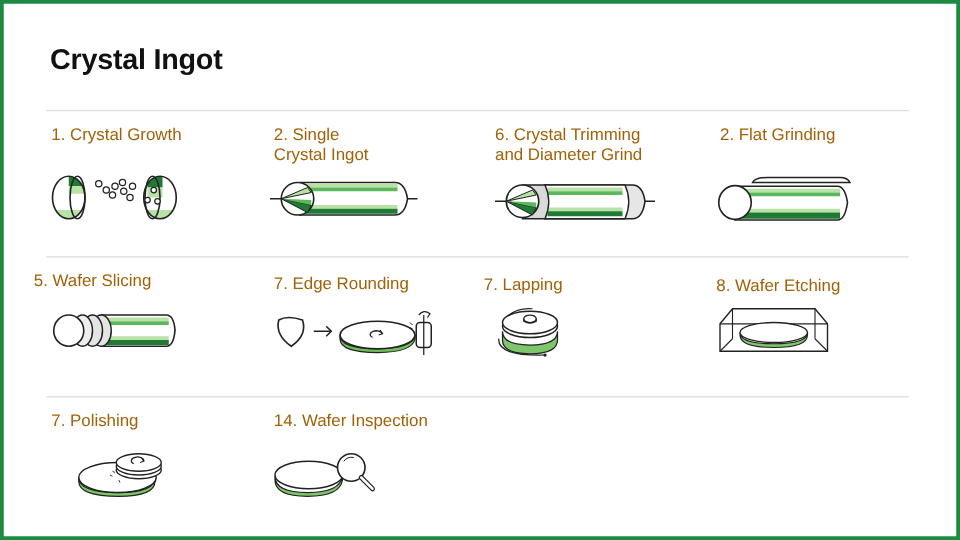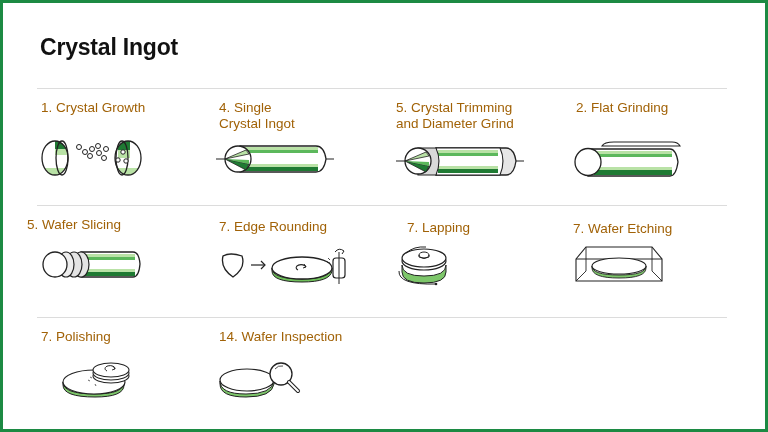--- a/index.html
+++ b/index.html
@@ -61,38 +61,38 @@
   <ellipse cx="88" cy="18" rx="13" ry="17" fill="none" stroke="#222" stroke-width="1.3"></ellipse>
   <ellipse cx="82" cy="18" rx="6" ry="17" fill="none" stroke="#222" stroke-width="1.3"></ellipse>
   <g fill="#fff" stroke="#222" stroke-width="1">
       <circle cx="83" cy="12" r="2.2"></circle>
       <circle cx="78" cy="20" r="2.2"></circle>
       <circle cx="86" cy="21" r="2.2"></circle>
     </g>
 </svg>
 
 <div class="step" style="left:219px;top:100px">
-  <div class="label">4. Single
+  <div class="label">2. Single
 Crystal Ingot</div>
 </div>
 <svg class="icon" style="left:216px;top:144px" width="118" height="32">
   <line x1="0" y1="15" x2="118" y2="15" stroke="#222" stroke-width="1.2"></line>
   <path d="M24 2 H100 Q108 2 110 15 Q108 28 100 28 H24 Z" fill="#fff" stroke="#222" stroke-width="1.3"></path>
   <rect x="26" y="3" width="76" height="3" fill="#b9e2a6"></rect>
   <rect x="26" y="6" width="76" height="3" fill="#5cb85c"></rect>
   <rect x="26" y="20" width="76" height="3" fill="#b9e2a6"></rect>
   <rect x="26" y="23" width="76" height="4" fill="#1f7a33"></rect>
   <circle cx="22" cy="15" r="13" fill="#fff" stroke="#222" stroke-width="1.3"></circle>
   <path d="M9 15 L30 6 L33 10 Z" fill="#b9e2a6" stroke="#222" stroke-width="0.8"></path>
   <path d="M9 15 L33 20 L30 26 Z" fill="#1f7a33" stroke="#222" stroke-width="0.8"></path>
   <path d="M9 15 L33 16 L33 20 Z" fill="#5cb85c"></path>
 </svg>
 
 <div class="step" style="left:396px;top:100px">
-  <div class="label">5. Crystal Trimming
+  <div class="label">6. Crystal Trimming
 and Diameter Grind</div>
 </div>
 <svg class="icon" style="left:396px;top:145px" width="128" height="34">
   <line x1="0" y1="16" x2="128" y2="16" stroke="#222" stroke-width="1.2"></line>
   <path d="M40 3 H110 Q118 3 120 16 Q118 30 110 30 H40 Z" fill="#e6e6e6" stroke="#222" stroke-width="1.3"></path>
   <path d="M40 3 H104 Q110 16 104 30 H40 Z" fill="#fff" stroke="#222" stroke-width="1.1"></path>
   <rect x="42" y="5" width="60" height="3" fill="#b9e2a6"></rect>
   <rect x="42" y="8" width="60" height="3" fill="#5cb85c"></rect>
   <rect x="42" y="21" width="60" height="3" fill="#b9e2a6"></rect>
   <rect x="42" y="24" width="60" height="4" fill="#1f7a33"></rect>
@@ -144,36 +144,36 @@
   <path d="M86 18 L88 21 L85 22" fill="none" stroke="#222" stroke-width="1"></path>
   <rect x="115" y="12" width="12" height="20" rx="3" fill="#fff" stroke="#222" stroke-width="1.2"></rect>
   <line x1="121" y1="6" x2="121" y2="38" stroke="#222" stroke-width="1"></line>
   <path d="M117 6 Q121 1 126 5 L124 8" fill="none" stroke="#222" stroke-width="1"></path>
   <g stroke="#222" stroke-width="0.8">
       <line x1="110" y1="12" x2="112" y2="14"></line>
       <line x1="109" y1="16" x2="112" y2="17"></line>
     </g>
 </svg>
 
-<div class="step" style="left:407px;top:220px">
+<div class="step" style="left:387px;top:220px">
   <div class="label">7. Lapping</div>
 </div>
 <svg class="icon" style="left:396px;top:243px" width="50" height="46">
   <path d="M6 22 Q6 33 28 33 Q50 33 50 22 L50 29 Q50 40 28 40 Q6 40 6 29 Z" fill="#7dc66a" stroke="#222" stroke-width="1"></path>
   <ellipse cx="28" cy="18" rx="22" ry="9" fill="#fff" stroke="#222" stroke-width="1.2"></ellipse>
   <ellipse cx="28" cy="15" rx="22" ry="9" fill="#fff" stroke="#222" stroke-width="1.2"></ellipse>
   <ellipse cx="28" cy="12" rx="5" ry="3" fill="#fff" stroke="#222" stroke-width="1"></ellipse>
   <path d="M23 12 V14 Q28 17 33 14 V12" fill="none" stroke="#222" stroke-width="1"></path>
   <path d="M10 10 Q18 3 30 4" fill="none" stroke="#222" stroke-width="1"></path>
   <path d="M3 28 Q2 42 40 41" fill="none" stroke="#222" stroke-width="1"></path>
   <circle cx="40" cy="41" r="1.3" fill="#222"></circle>
 </svg>
 
 <div class="step" style="left:573px;top:221px">
-  <div class="label">7. Wafer Etching</div>
+  <div class="label">8. Wafer Etching</div>
 </div>
 <svg class="icon" style="left:574px;top:245px" width="90" height="40">
   <path d="M2 14 L12 2 H78 L88 14 V36 H2 Z" fill="none" stroke="#222" stroke-width="1.1"></path>
   <line x1="2" y1="14" x2="88" y2="14" stroke="#222" stroke-width="1"></line>
   <line x1="12" y1="2" x2="12" y2="26" stroke="#222" stroke-width="0.9"></line>
   <line x1="78" y1="2" x2="78" y2="26" stroke="#222" stroke-width="0.9"></line>
   <line x1="12" y1="26" x2="2" y2="36" stroke="#222" stroke-width="0.9"></line>
   <line x1="78" y1="26" x2="88" y2="36" stroke="#222" stroke-width="0.9"></line>
   <path d="M18 21 Q18 30 45 30 Q72 30 72 21 L72 23 Q72 33 45 33 Q18 33 18 23 Z" fill="#7dc66a" stroke="#222" stroke-width="0.9"></path>
   <ellipse cx="45" cy="21" rx="27" ry="8" fill="#fff" stroke="#222" stroke-width="1.1"></ellipse>

